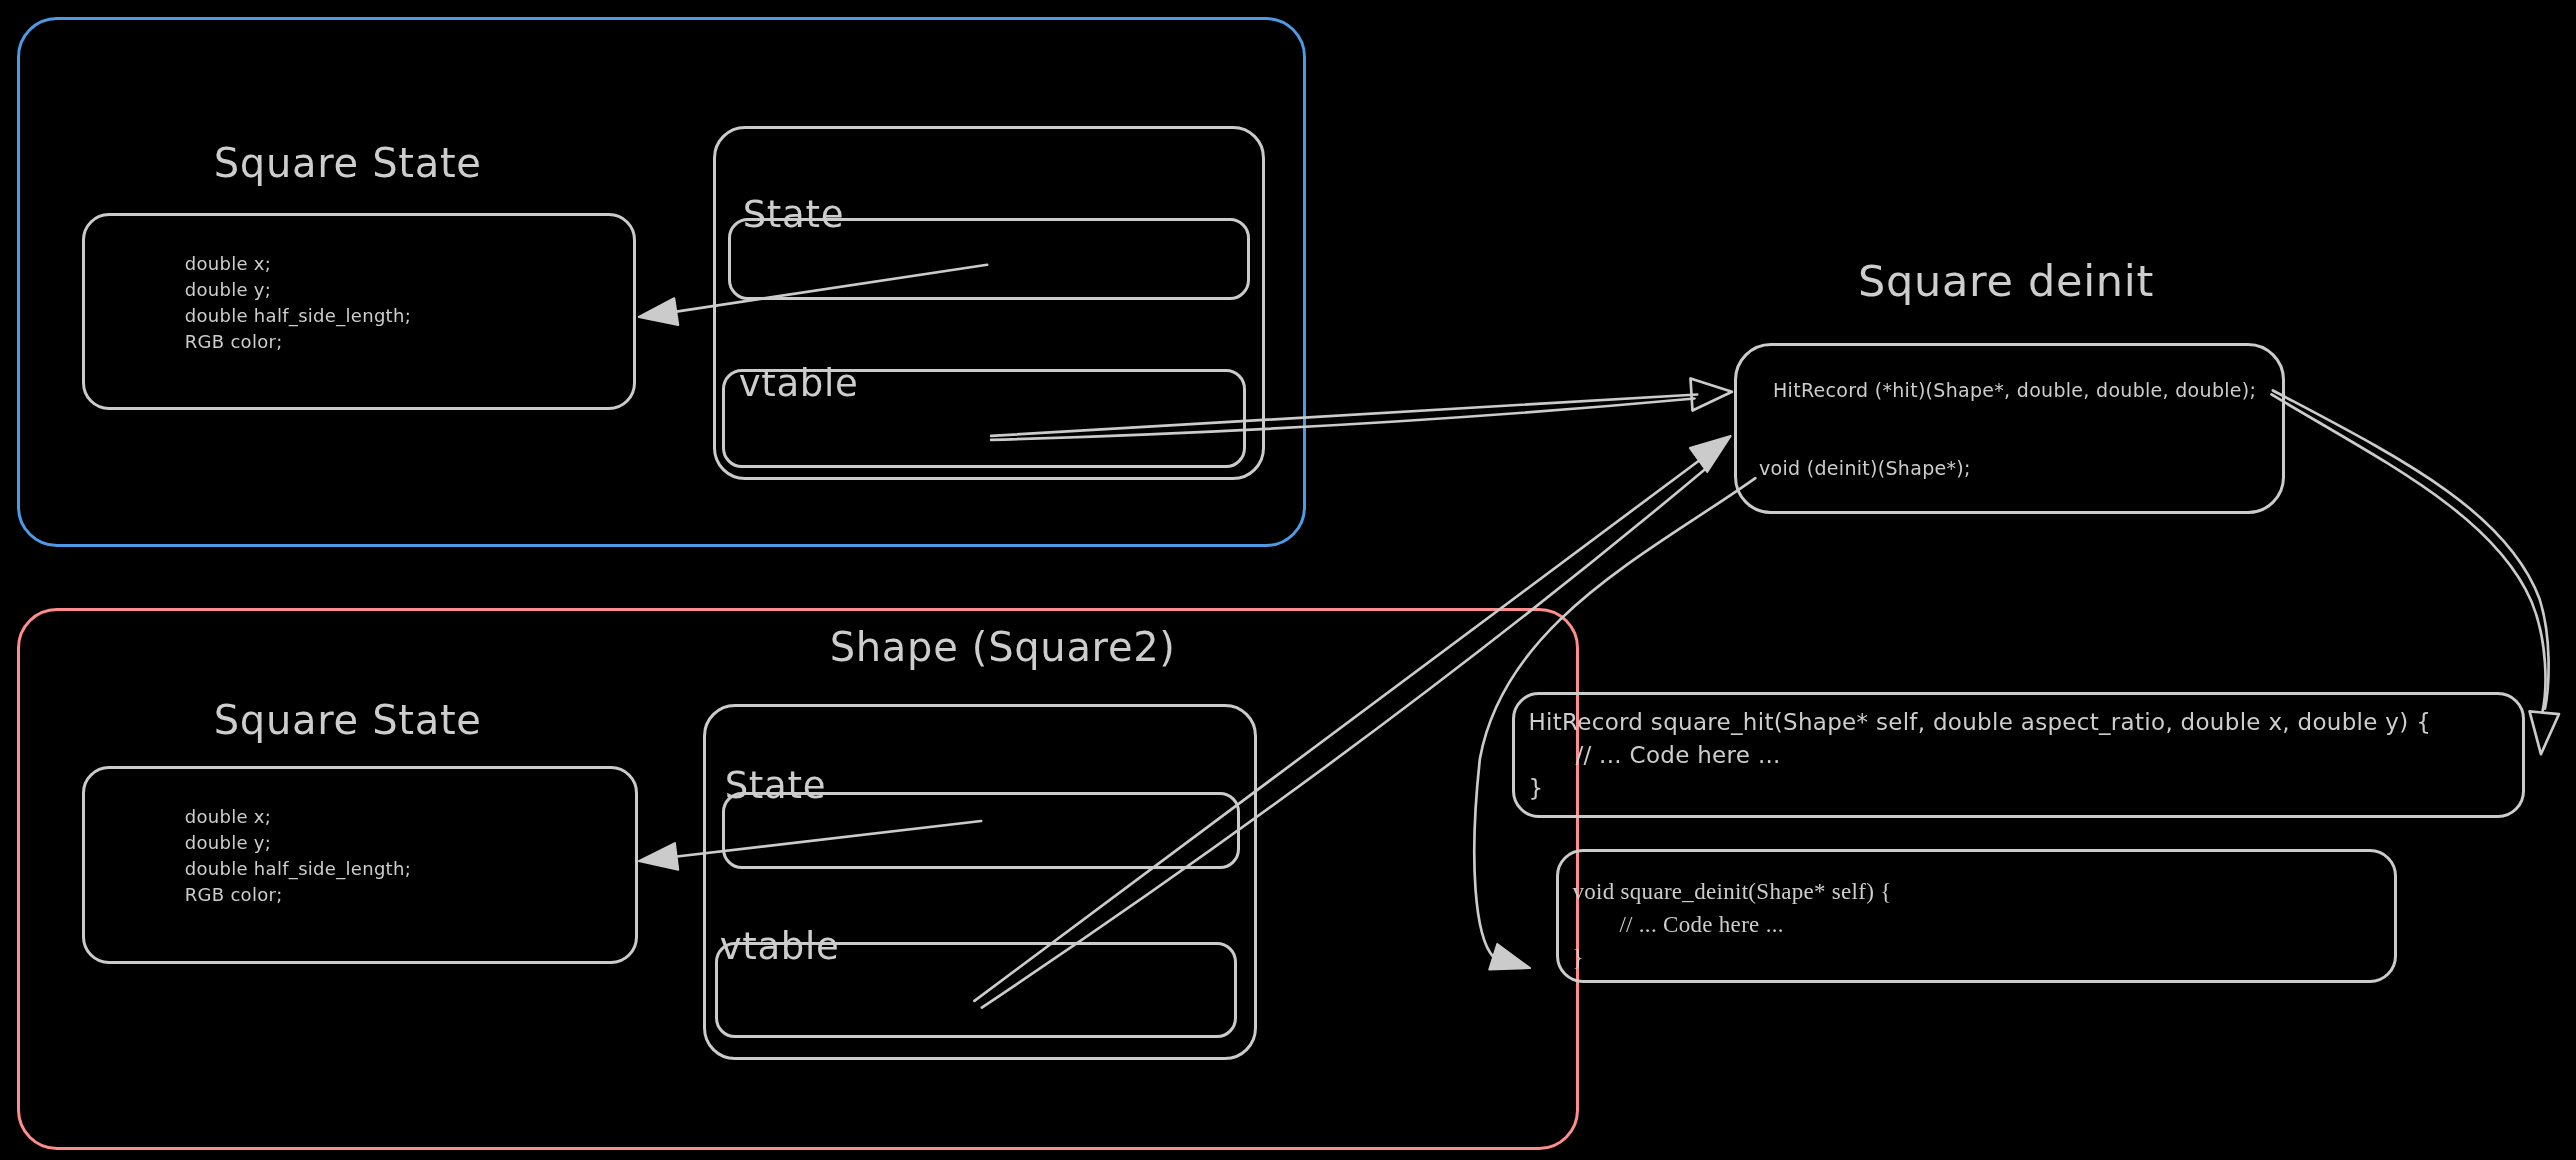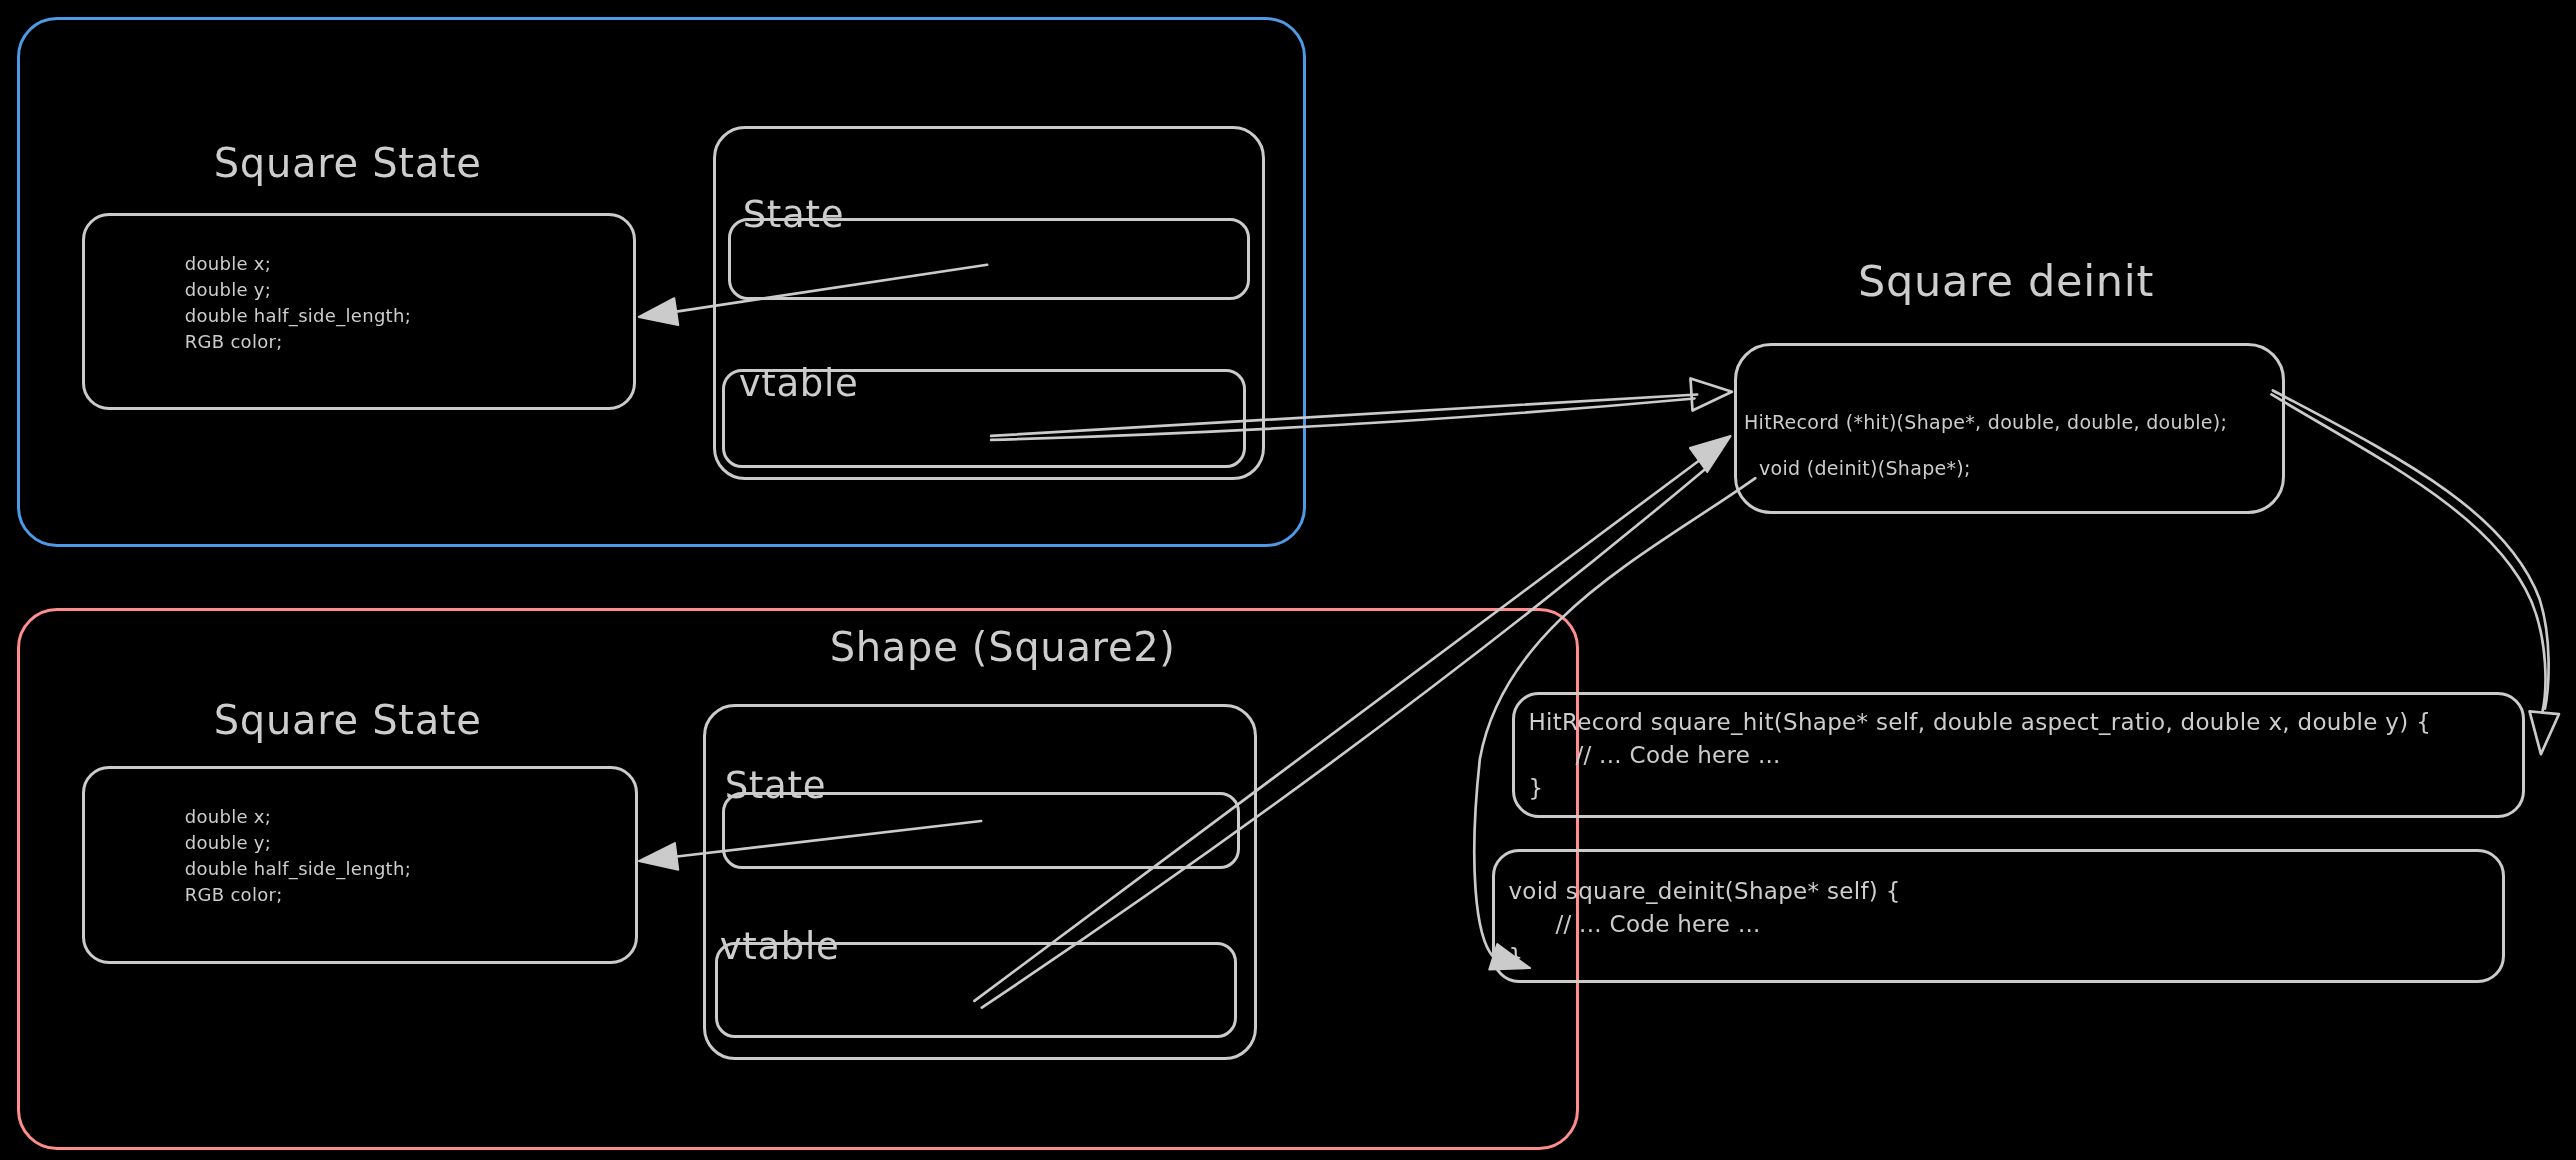--- a/index.html
+++ b/index.html
@@ -86,33 +86,33 @@
       <div class="inner-label" style="left:19px;top:13.4px;">State</div>
       <div class="gbox slot" style="left:16.7px;top:85px;width:518px;height:77px;"></div>
       <div class="inner-label" style="left:14px;top:174px;">vtable</div>
       <div class="gbox slot" style="left:9.4px;top:235px;width:522px;height:96px;"></div>
     </div>
   </div>
 
   <div class="title big-title" style="left:1832px;top:256px;width:348px;">Square deinit</div>
 
   <div class="gbox vtable-box" style="left:1734px;top:343px;width:551px;height:171px;">
-    <div class="vt-entry" style="left:7px;top:33px;margin-top:32px;">HitRecord (*hit)(Shape*, double, double, double);</div>
+    <div class="vt-entry" style="left:36px;top:33px;">HitRecord (*hit)(Shape*, double, double, double);</div>
     <div class="vt-entry" style="left:22px;top:111px;">void (deinit)(Shape*);</div>
   </div>
 
   <div class="gbox fn-box" style="left:1512px;top:692px;width:1013px;height:126px;">
     <div class="code" style="left:13.4px;top:10.7px;">
       <div>HitRecord square_hit(Shape* self, double aspect_ratio, double x, double y) {</div>
       <div class="indent">// ... Code here ...</div>
       <div>}</div>
     </div>
   </div>
 
-  <div class="gbox fn-box" style="left:1492px;top:849px;width:1013px;height:134px;">
+  <div class="gbox fn-box" style="left:1556px;top:849px;width:841px;height:134px;font-family:Liberation Serif, serif;">
     <div class="code" style="left:13.4px;top:23px;">
       <div>void square_deinit(Shape* self) {</div>
       <div class="indent">// ... Code here ...</div>
       <div>}</div>
     </div>
   </div>
 
   <svg class="arrows" viewBox="0 0 3852 1735">
     <g>
       <path class="al" d="M1476 396 L1011 466"></path>

